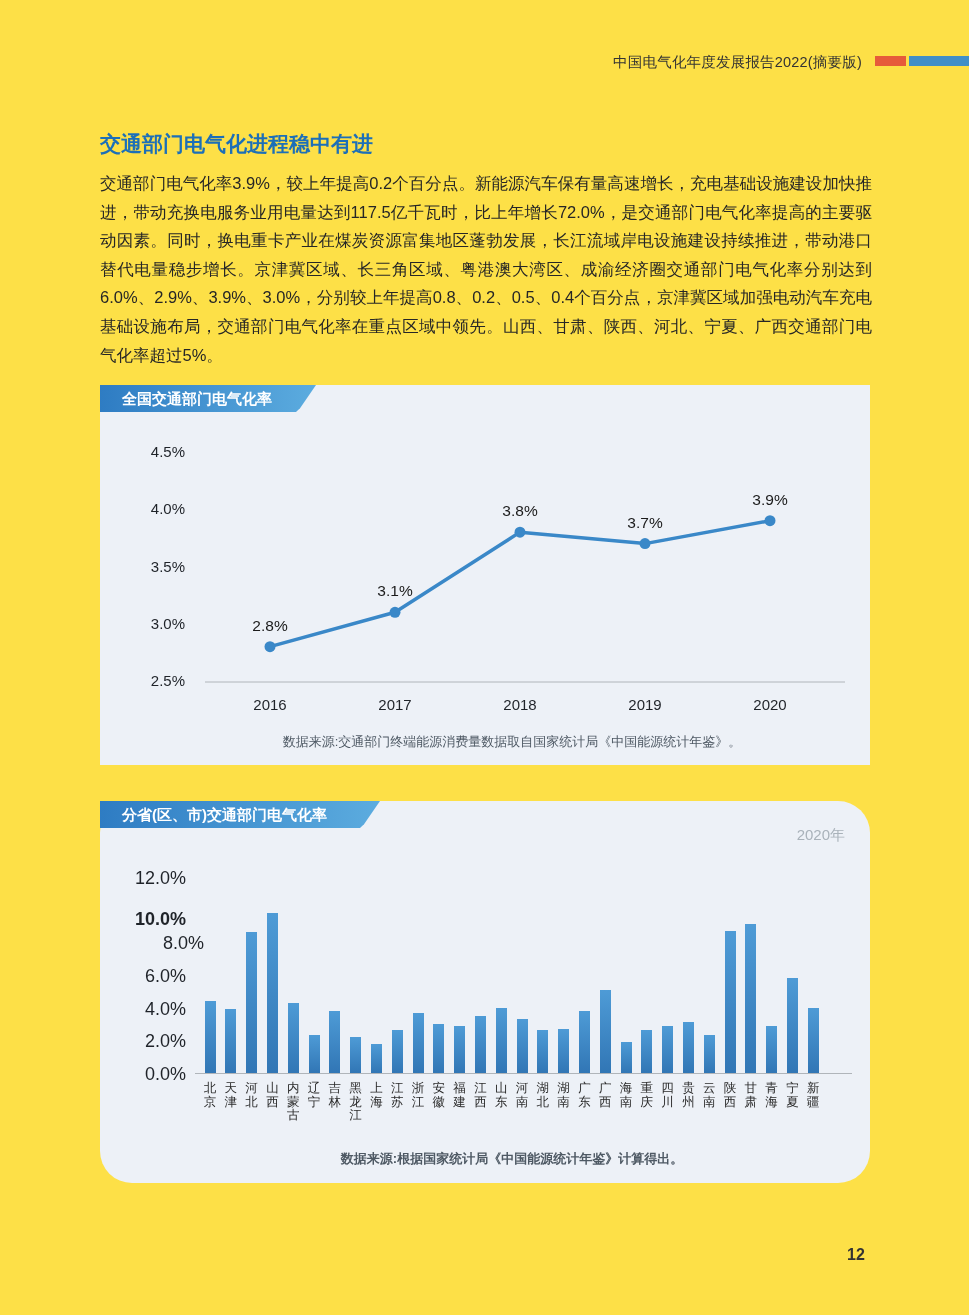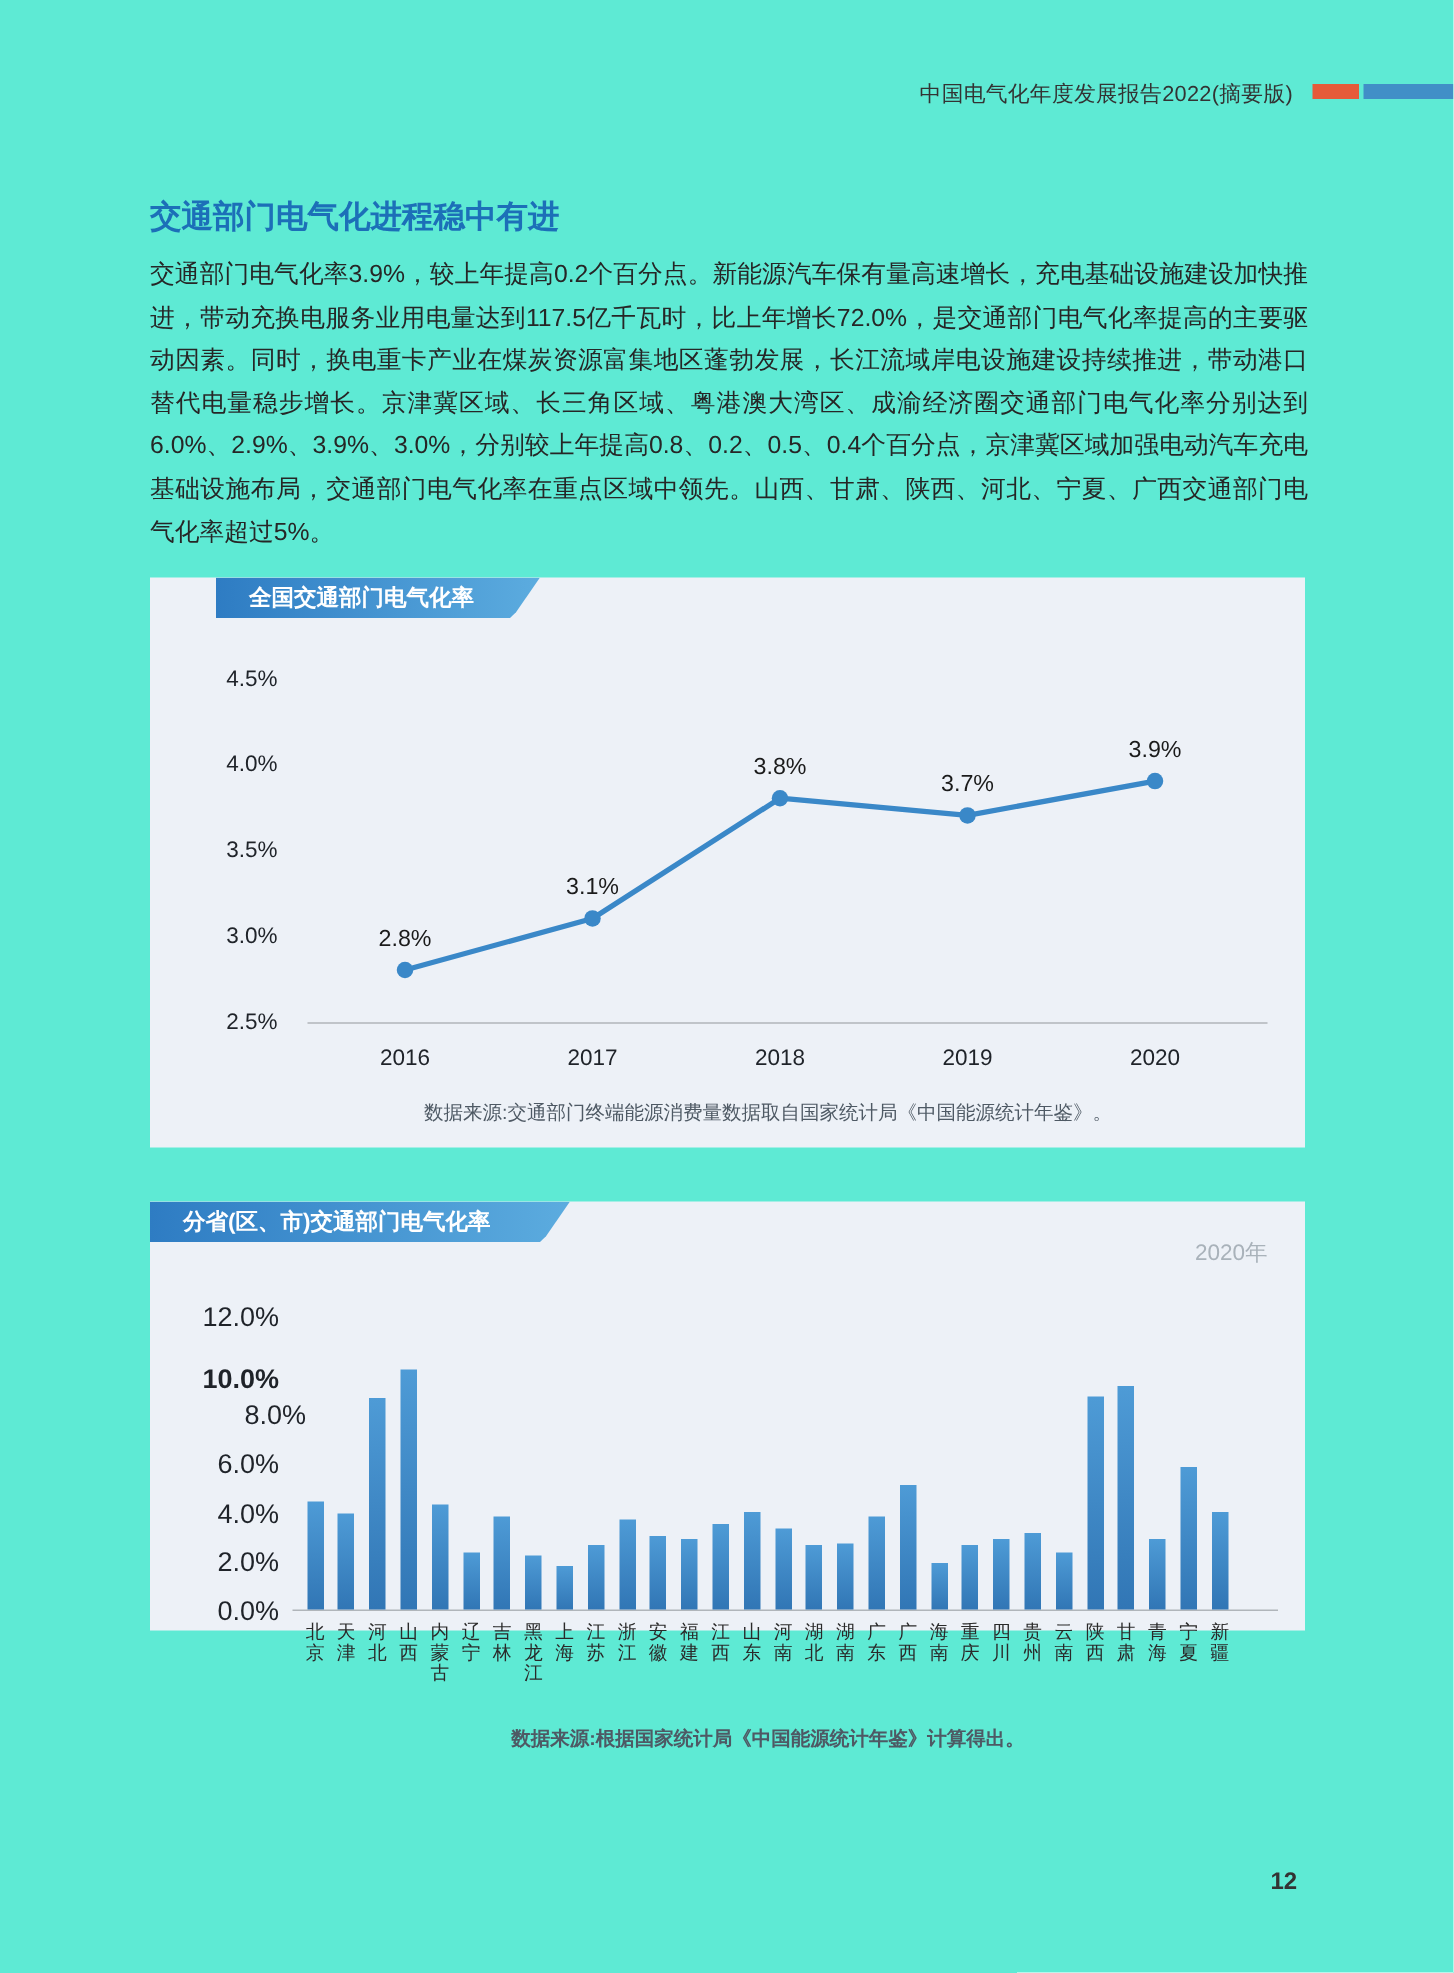--- a/index.html
+++ b/index.html
@@ -1,19 +1,19 @@
 <!DOCTYPE html>
 <html><head>
 <meta charset="utf-8">
 <style>
   * { margin:0; padding:0; box-sizing:border-box; }
   html,body { background:#ffffff; }
   body { font-family:"Liberation Sans", sans-serif; }
   .page {
-    position:relative; width:969px; height:1315px; background:#5eead4;
+    position:relative; width:969px; height:1315px; background:#fde047;
     overflow:hidden; margin:0 auto;
   }
   
   .header-title {
     position:absolute; top:53px; right:107px;
     font-size:14.5px; color:#333; letter-spacing:0.2px;
   }
   .accent-orange { position:absolute; top:56px; left:875px; width:31px; height:10px; background:#e65b3a; }
   .accent-blue   { position:absolute; top:56px; left:909px; width:60px; height:10px; background:#418fc7; }
 
@@ -27,30 +27,30 @@
     font-size:16.5px; line-height:28.6px; color:#262626;
     text-align:justify; text-justify:inter-ideograph;
   }
 
   
   .figure {
     position:absolute; left:100px; width:770px;
     background:#edf1f7;
   }
   .figure1 { top:385px; height:380px; }
-  .figure2 { top:801px; height:286px; }
+  .figure2 { top:801px; height:382px;border-radius:32px; }
 
   .banner {
     position:absolute; top:0; left:0; height:27px;
     background:linear-gradient(90deg,#2e7cc3 0%,#5cacdf 100%);
     color:#ffffff; font-size:15px; font-weight:bold;
     line-height:27px; padding-left:22px;
     clip-path:polygon(0 0, 100% 0, calc(100% - 16px) 86%, calc(100% - 20px) 100%, 0 100%);
   }
-  .banner1 { width:216px;margin-left:44px; }
+  .banner1 { width:216px; }
   .banner2 { width:280px; }
 
   .chart-svg { position:absolute; left:0; top:0; }
 
   .source-line {
     position:absolute; left:0; width:100%; text-align:center;
     font-size:13px; color:#4e5964;margin-left:27px;
   }
   .figure1 .source-line { top:733px; top:348px; }
   .figure2 .source-line { top:349px;font-weight:bold; }

